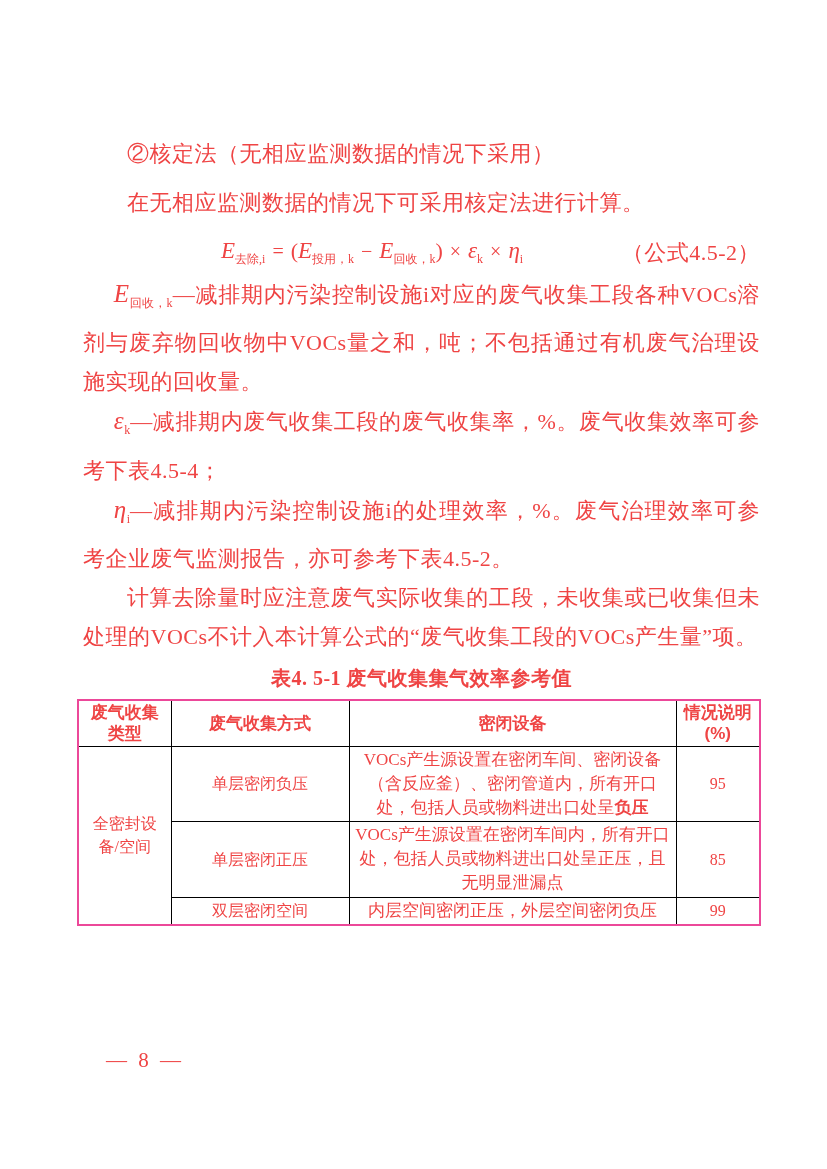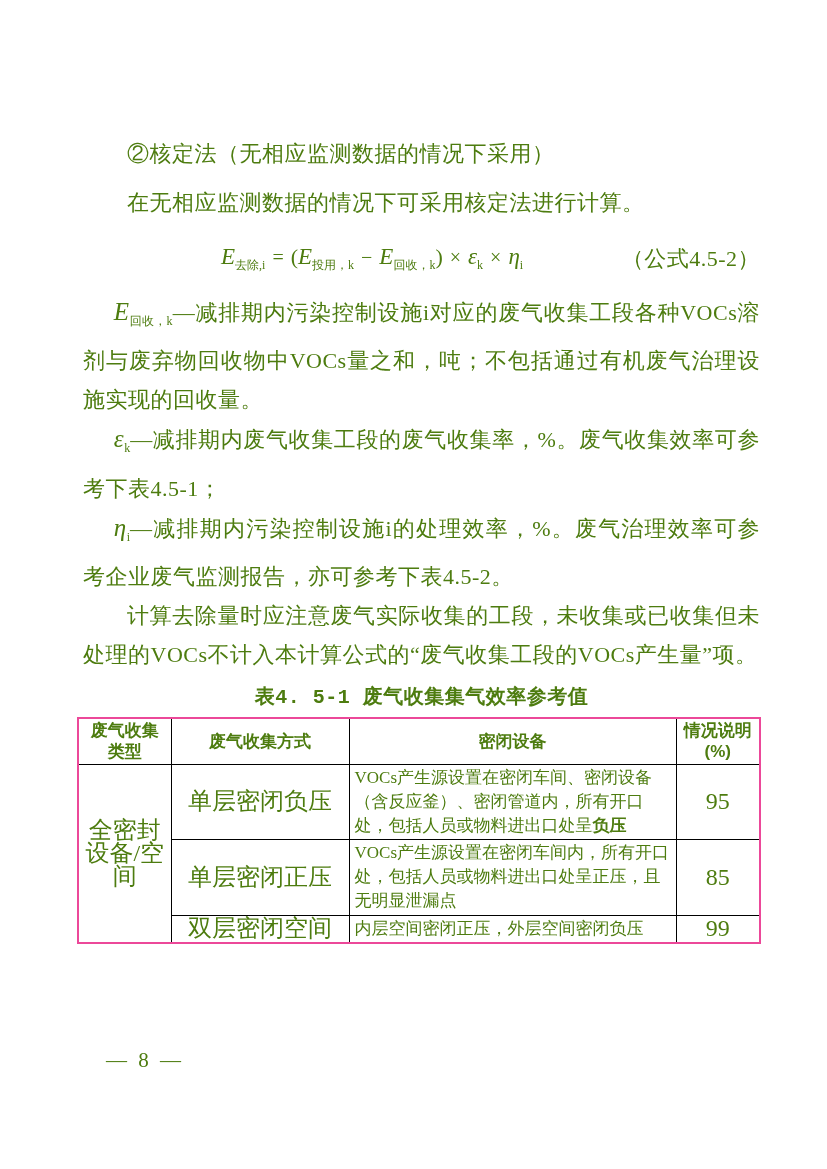--- a/index.html
+++ b/index.html
@@ -1,55 +1,55 @@
 <!DOCTYPE html>
 <html lang="zh"><head>
 <meta charset="utf-8">
 <style>
   html,body { margin:0; padding:0; background:#e8e8e8; }
   .page {
     position: relative;
     width: 827px; height: 1169px;
     margin: 0 auto;
     background: #ffffff;
-    color: #4d7c0f;
+    color: #ef4444;
     font-family: "Liberation Serif", "DejaVu Serif", serif;
     box-sizing: border-box;
     padding: 134px 67px 0 83px;
     overflow: hidden;
   }
   .para {
     margin: 0;
     font-size: 22px;
     line-height: 39px;
     text-align: justify;
     letter-spacing: 0.5px;
   }
   .indent-2 { text-indent: 2em; }
   .indent-sm { text-indent: 1.4em; }
   .p1 { margin-bottom: 10px; }
   .sym { font-style: italic; font-size: 25px; font-family: "Liberation Serif","DejaVu Serif",serif; }
   sub.sub { font-size: 12px; font-style: normal; letter-spacing: 0; }
   
   .formula-row {
-    display: flex; justify-content: space-between; align-items: flex-start;
-    margin: 22px 0 6px 0;
+    display: flex; justify-content: space-between; align-items: flex-end;
+    margin: 4px 0 6px 0;
     height: 42px;
   }
   .formula { padding-left: 138px; font-size: 21px; white-space: nowrap; }
   .formula .fE { font-style: italic; font-size: 23px; }
   .formula .op { padding: 0 7px; font-size: 20px; }
   .formula .paren { font-size: 22px; }
   .formula sub.sub { font-size: 12px; }
   .formula-label { font-size: 22px; letter-spacing: 0.5px; }
   
   .table-title {
     margin: 9px 0 7px 0;
     text-align: center;
-    font-family: Liberation Mono, monospace;
+    font-family: Liberation Serif, serif;
     font-weight: bold;
     font-size: 20px;
     letter-spacing: 0.5px;
   }
   table.ref {
     border-collapse: collapse;
     width: 682px;
     margin-left: -6px;
     table-layout: fixed;
     border: 2px solid #ec4899;
@@ -66,27 +66,28 @@
   tr.row-2 { height: 76px; }
   tr.row-3 { height: 27px; }
   th.hcell {
     font-family: "Liberation Sans", "DejaVu Sans", sans-serif;
     font-weight: bold;
     font-size: 17px;
     line-height: 21px;
     text-align: center;
   }
   td.cat, td.method, td.val {
-    font-size: 24px;
+    font-size: 16px;
     text-align: center;
     line-height: 23px;
   }
   td.desc {
     font-size: 17px;
     line-height: 24px;
+    text-align: center;
   }
   td.desc b { font-weight: bold; }
   .footer {
     position: absolute;
     left: 106px; top: 1048px;
     font-size: 21px;
     letter-spacing: 3px;
   }
 </style>
 </head>
@@ -99,21 +100,21 @@
   <p class="para indent-2">在无相应监测数据的情况下可采用核定法进行计算。</p>
 
   <div class="formula-row">
     <div class="formula"><i class="fE">E</i><sub class="sub">去除,i</sub><span class="op">=</span><span class="paren">(</span><i class="fE">E</i><sub class="sub">投用，k</sub><span class="op">−</span><i class="fE">E</i><sub class="sub">回收，k</sub><span class="paren">)</span><span class="op">×</span><i class="fE">ε</i><sub class="sub">k</sub><span class="op">×</span><i class="fE">η</i><sub class="sub">i</sub></div>
     <div class="formula-label">（公式4.5-2）</div>
   </div>
 
 
   <p class="para indent-sm"><i class="sym">E</i><sub class="sub">回收，k</sub><span>—减排期内污染控制设施i对应的废气收集工段各种VOCs溶剂与废弃物回收物中VOCs量之和，吨；不包括通过有机废气治理设施实现的回收量。</span></p>
 
-  <p class="para indent-sm"><i class="sym">ε</i><sub class="sub">k</sub><span>—减排期内废气收集工段的废气收集率，%。废气收集效率可参考下表4.5-1；</span></p>
+  <p class="para indent-sm"><i class="sym">ε</i><sub class="sub">k</sub><span>—减排期内废气收集工段的废气收集率，%。废气收集效率可参考下表4.5-4；</span></p>
 
   <p class="para indent-sm"><i class="sym">η</i><sub class="sub">i</sub><span>—减排期内污染控制设施i的处理效率，%。废气治理效率可参考企业废气监测报告，亦可参考下表4.5-2。</span></p>
 
   <p class="para indent-2">计算去除量时应注意废气实际收集的工段，未收集或已收集但未处理的VOCs不计入本计算公式的“废气收集工段的VOCs产生量”项。</p>
 
   <div class="table-title">表4. 5-1 废气收集集气效率参考值</div>
 
   <table class="ref">
     <colgroup>
         <col class="c1">

